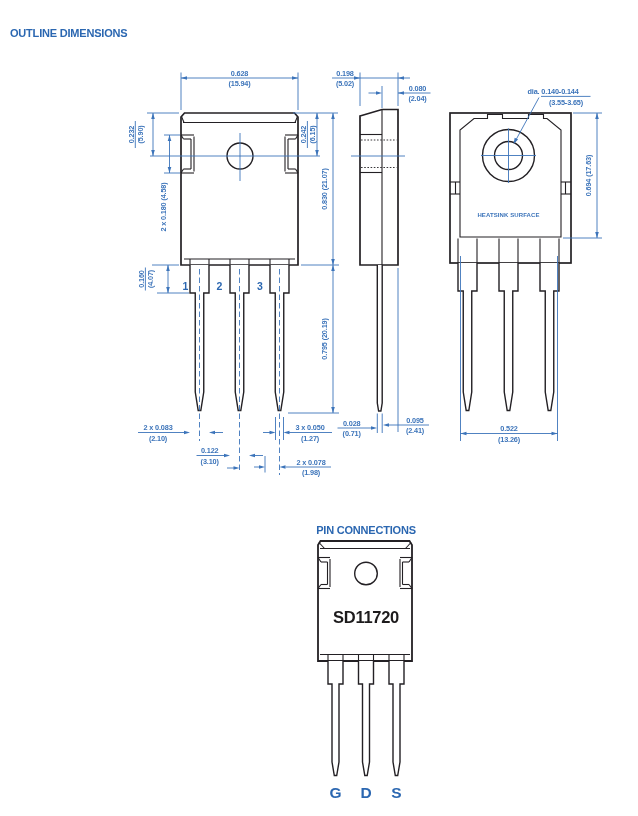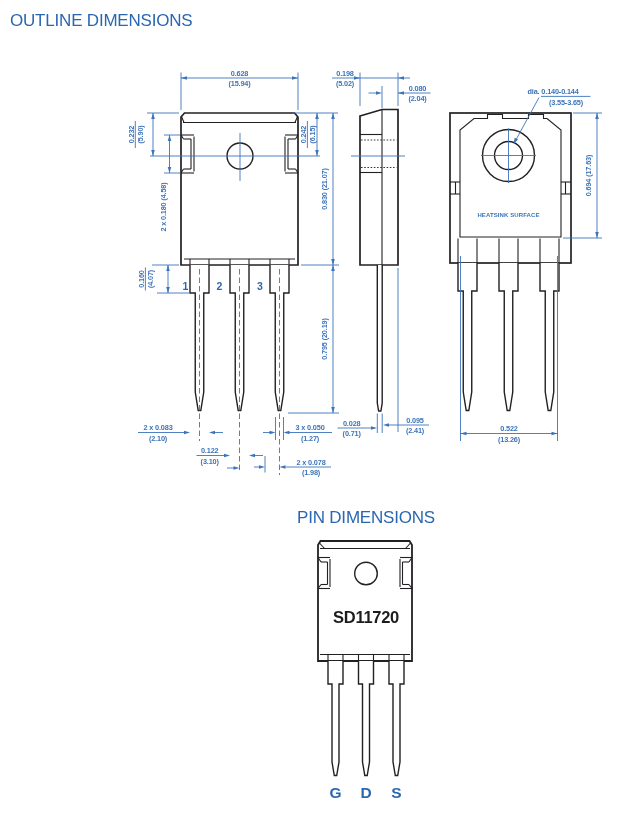--- a/index.html
+++ b/index.html
@@ -1,19 +1,19 @@
 <!DOCTYPE html>
 <html><head>
 <meta charset="utf-8">
 <style>
   html,body{margin:0;padding:0;background:#ffffff;}
   #page{position:relative;width:638px;height:816px;background:#ffffff;overflow:hidden;
         font-family:"Liberation Sans","DejaVu Sans",sans-serif;}
-  .sec-title{position:absolute;font-weight:normal;font-size:17px;color:#2b67b1;
-             letter-spacing:-0.2px;white-space:nowrap;}
+  .sec-title{position:absolute;font-weight:bold;font-size:11px;color:#2b67b1;
+             letter-spacing:-0.2px;white-space:nowrap;margin-top:16px;}
   #outline-title{left:10px;top:11px;}
   #pinconn-title{left:280px;top:508px;width:172px;text-align:center;}
   svg{position:absolute;left:0;top:0;}
   .kf {stroke:#232024;stroke-width:1.7;fill:#ffffff;stroke-linejoin:miter;}
   .k2 {stroke:#232024;stroke-width:1.1;fill:none;}
   .kp {stroke:#232024;stroke-width:1.4;fill:#ffffff;stroke-linejoin:miter;}
   .dot{stroke:#232024;stroke-width:0.9;fill:none;stroke-dasharray:1.6 1.6;}
   
   .b  {stroke:#3c74ba;stroke-width:0.9;fill:none;}
   .bd {stroke:#3c74ba;stroke-width:0.9;fill:none;stroke-dasharray:5.5 3;}
@@ -24,21 +24,21 @@
   .t-hs {font-size:6px;font-weight:bold;fill:#3c74ba;letter-spacing:0.1px;}
   .t-part{font-size:16.5px;font-weight:bold;fill:#1d1b1c;letter-spacing:-0.3px;}
   .t-lead{font-size:15.5px;font-weight:bold;fill:#2b67b1;}
 </style>
 </head>
 <body>
 
 <div id="page">
 
   <div id="outline-title" class="sec-title">OUTLINE DIMENSIONS</div>
-  <div id="pinconn-title" class="sec-title">PIN DIMENSIONS</div>
+  <div id="pinconn-title" class="sec-title">PIN CONNECTIONS</div>
 
   <svg width="638" height="816" viewBox="0 0 638 816">
 
     <g>
       <path class="kf" d="M181,117 L184.5,113 L294.5,113 L298,117 L298,265 L181,265 Z"></path>
       <line class="k2" x1="183" y1="122.5" x2="296" y2="122.5"></line>
       <line class="k2" x1="181.5" y1="116.5" x2="184" y2="122.5"></line>
       <line class="k2" x1="297.5" y1="116.5" x2="295" y2="122.5"></line>
       <line class="k2" x1="184" y1="259" x2="295" y2="259"></line>
       <g class="k2">

